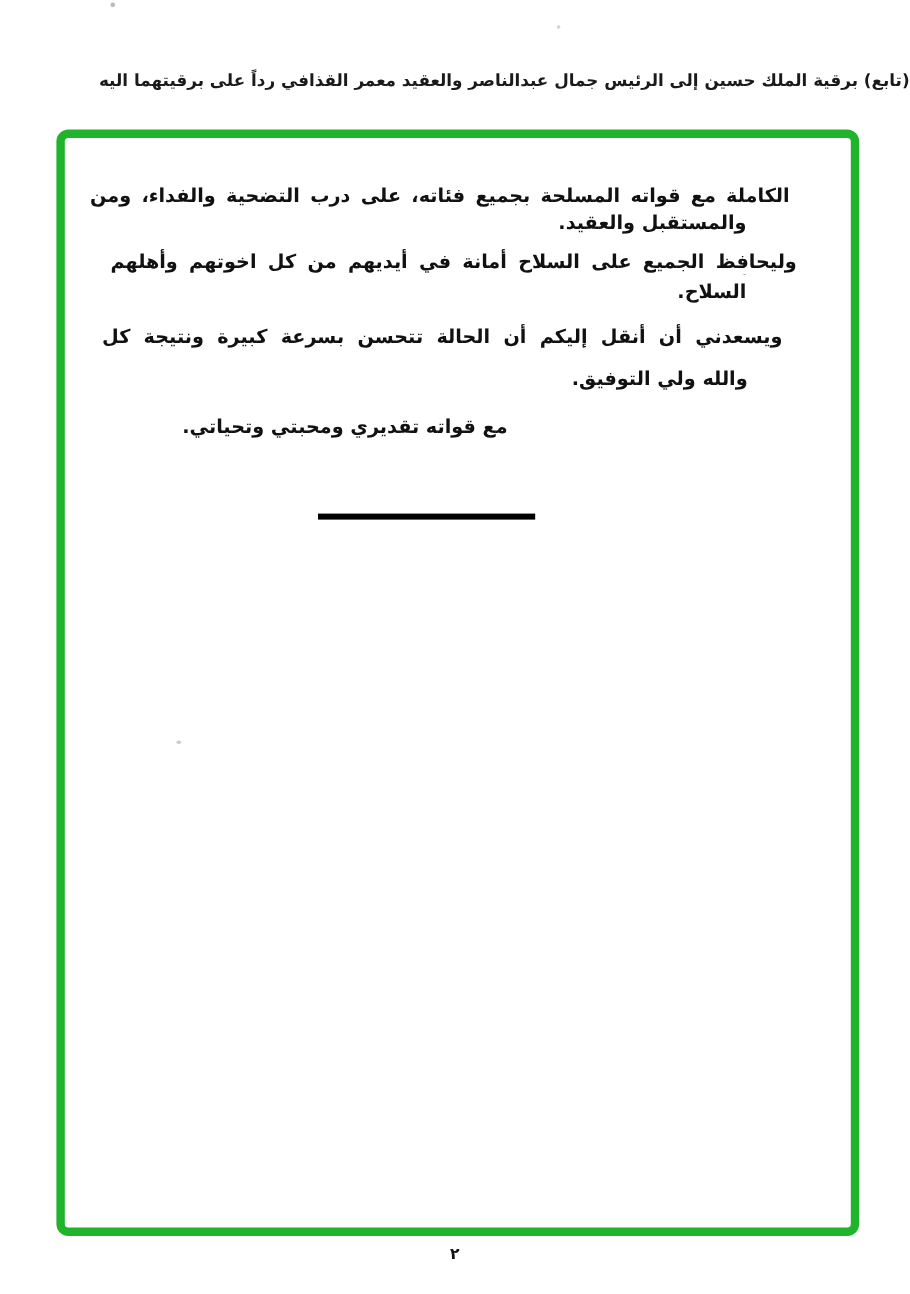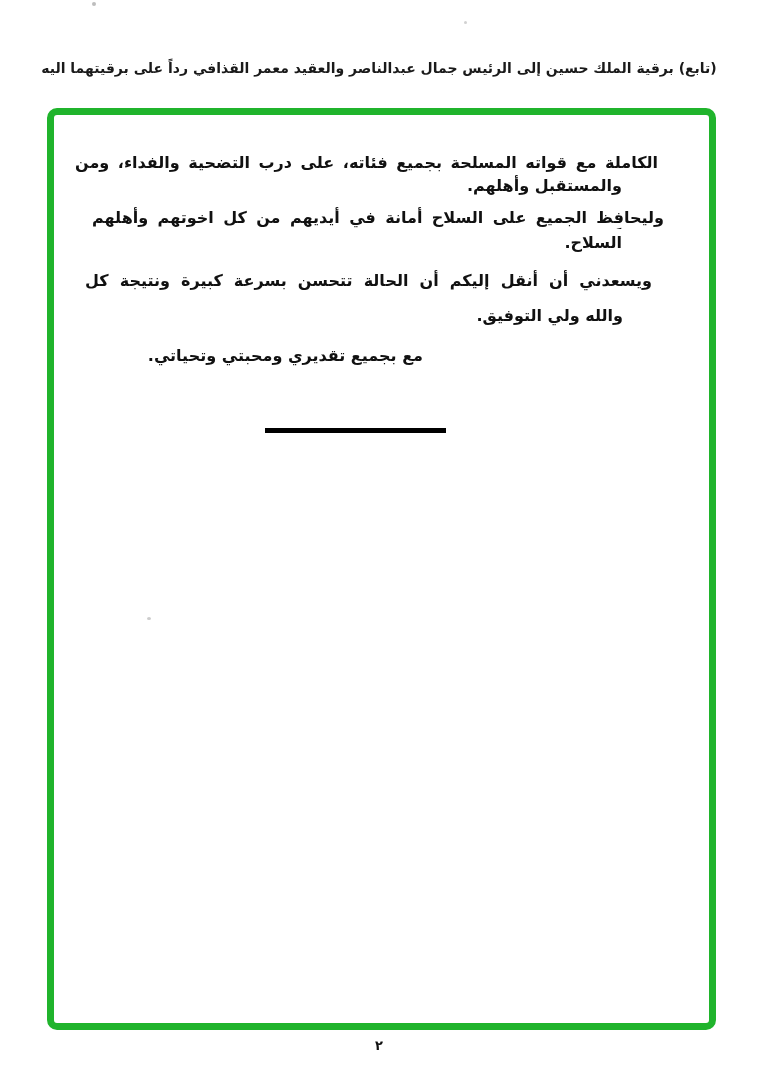--- a/index.html
+++ b/index.html
@@ -13,21 +13,21 @@
     height: 1078px;
     background: #ffffff;
     overflow: hidden;
     font-family: "DejaVu Sans", sans-serif;
   }
   .caption {
     position: absolute;
     top: 60px;
     left: 0;
     width: 758px;
-    text-align: center;
+    text-align: right;
     direction: rtl;
     font-size: 14px;
     font-weight: bold;
     color: #1a1a1a;
     white-space: nowrap;
   }
   .frame {
     position: absolute;
     left: 47px;
     top: 108px;
@@ -96,29 +96,29 @@
   <div class="speck s1"></div>
   <div class="speck s2"></div>
   <div class="speck s3"></div>
 
   <div class="caption">(تابع) برقية الملك حسين إلى الرئيس جمال عبدالناصر والعقيد معمر القذافي رداً على برقيتهما اليه</div>
 
   <div class="frame"></div>
 
   <div class="tline fill l-p1l1" dir="rtl">الكاملة مع قواته المسلحة بجميع فئاته، على درب التضحية والفداء، ومن أجل المقدسات والأرض والشـــــعب</div>
 
-  <div class="tline l-p1l2" dir="rtl">والمستقبل وأهلهم.</div>
+  <div class="tline l-p1l2" dir="rtl">والمستقبل والعقيد.</div>
 
   <div class="tline fill l-p2l1" dir="rtl">وليحافظ الجميع على السلاح أمانة في أيديهم من كل اخوتهم وأهلهم مصوباً فقط نحو أعـــــداء الأمـــة</div>
 
   <div class="tline l-p2l2" dir="rtl">السلاح.</div>
 
   <div class="tline fill l-p3l1" dir="rtl">ويسعدني أن أنقل إليكم أن الحالة تتحسن بسرعة كبيرة ونتيجة كل الجهود المخلصة الخيرة الهادفة.</div>
 
   <div class="tline l-p4l1" dir="rtl">والله ولي التوفيق.</div>
 
-  <div class="tline l-p5l1" dir="rtl">مع بجميع تقديري ومحبتي وتحياتي.</div>
+  <div class="tline l-p5l1" dir="rtl">مع قواته تقديري ومحبتي وتحياتي.</div>
 
   <div class="sig-divider"></div>
 
   <div class="page-number">٢</div>
 
 </div>
 
 </body></html>

